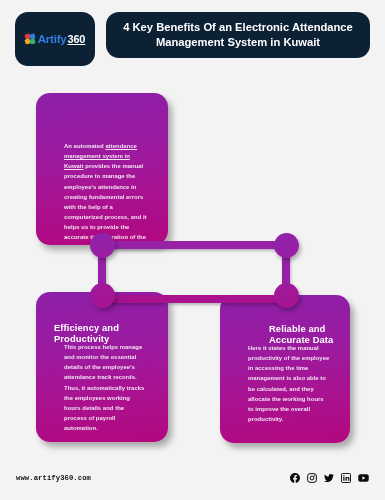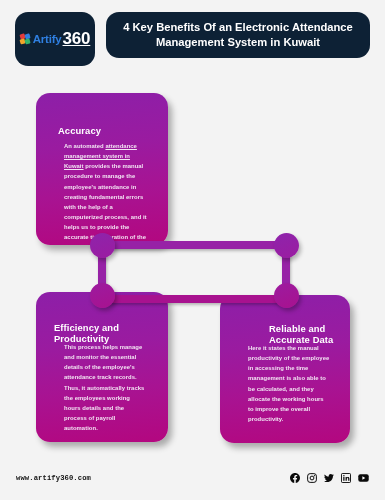--- a/index.html
+++ b/index.html
@@ -67,21 +67,21 @@
   .logo-mark i:nth-child(4) { left: 5.6px; top: 5.8px; background: #33b36b; transform: rotate(-16deg); }
 
   .logo-artify {
     color: #2f7fe0;
     font-size: 11.5px;
     font-weight: bold;
     letter-spacing: -0.2px;
   }
   .logo-360 {
     color: #ffffff;
-    font-size: 17px;
+    font-size: 11px;
     font-weight: bold;
     letter-spacing: -0.2px;
     text-decoration: underline;
   }
 
   .title-box {
     flex: 1;
     background: #0d2135;
     border-radius: 13px;
     display: flex;
@@ -240,21 +240,20 @@
     </div>
 
   </div>
 
   <div class="bar h light" id="bar-top-h"></div>
   <div class="bar v light" id="bar-left-v"></div>
   <div class="bar v light" id="bar-right-v"></div>
   <div class="bar h" id="bar-bot-h"></div>
 
   <div class="card" id="card-accuracy">
-    <div class="card-title">Accuracy</div>
     <div class="card-body"><span>An automated </span><span class="lnk">attendance management system in Kuwait</span><span> provides the manual procedure to manage the employee's attendance in creating fundamental errors with the help of a computerized process, and it helps us to provide the accurate time duration of the employees.</span></div>
   </div>
 
 
   <div class="card" id="card-efficiency">
     <div class="card-title">Efficiency and Productivity</div>
     <div class="card-body">This process helps manage and monitor the essential details of the employee's attendance track records. Thus, it automatically tracks the employees working hours details and the process of payroll automation.</div>
   </div>
 
   <div class="card" id="card-reliable">

